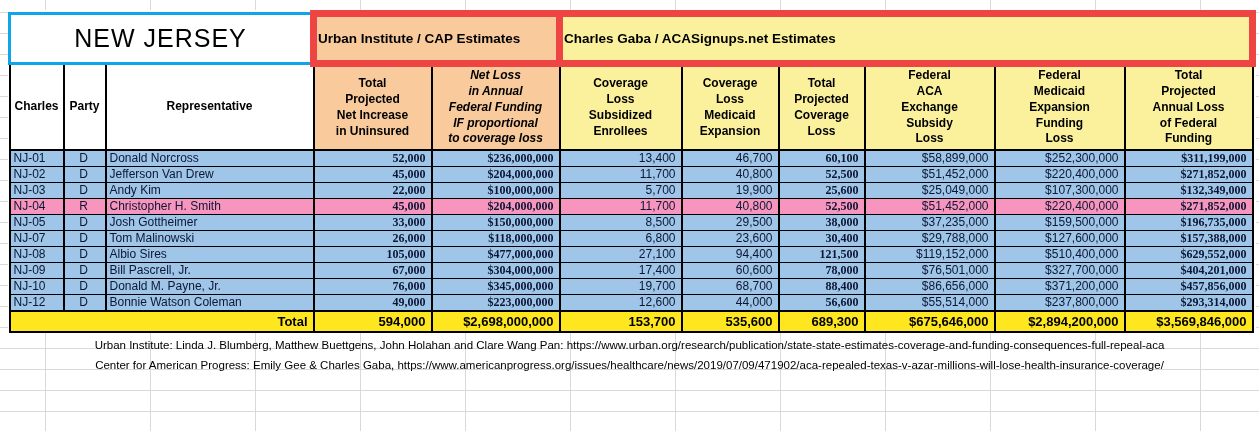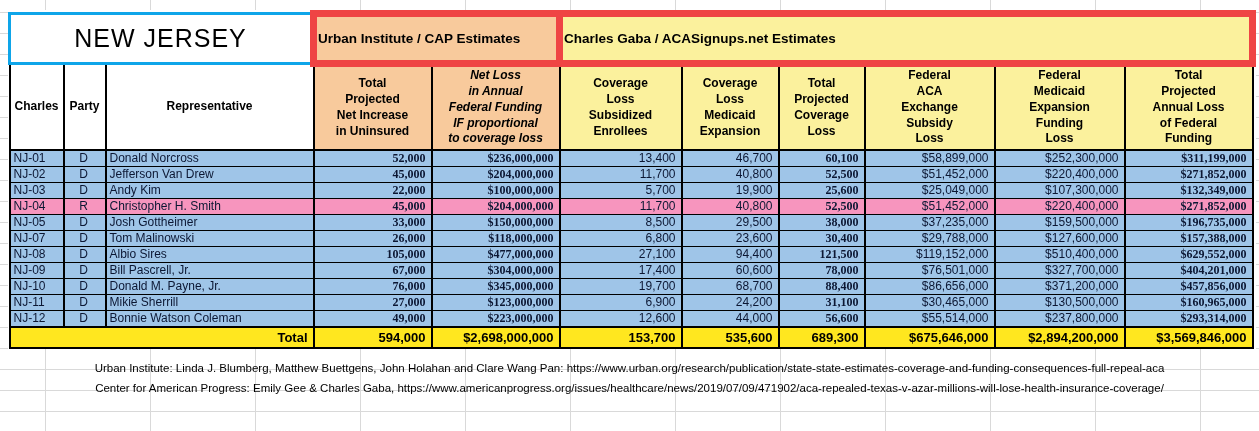--- a/index.html
+++ b/index.html
@@ -61,21 +61,21 @@
 
   
   tr.total-row td {
     background: var(--totyellow); height: 21px; border: 2px solid #000;
     font-size: 13px; font-weight: bold; white-space: nowrap; padding: 0 5px;
   }
   td.total-label { text-align: right; font-size: 14px; padding-right: 7px; }
   tr.total-row td.c-num { }
 
   
-  .footnotes { width: 1243px; margin-top: 9px; }
+  .footnotes { width: 1243px; margin-top: 2px; }
   .footnote {
     height: 20px; line-height: 20px; text-align: center;
     font-size: 11.5px; color: #000; white-space: nowrap;
   }
   :root {
     --orange: #F8CA9C;
     --paleyellow: #FBF19D;
     --dem: #9FC5E8;
     --gop: #F795BE;
     --totyellow: #FFE71F;
@@ -262,33 +262,20 @@
     <td class="c-num bold">76,000</td>
     <td class="c-num bold">$345,000,000</td>
     <td class="c-num">19,700</td>
     <td class="c-num">68,700</td>
     <td class="c-num bold">88,400</td>
     <td class="c-num">$86,656,000</td>
     <td class="c-num">$371,200,000</td>
     <td class="c-num bold">$457,856,000</td>
   </tr>
         <tr class="data-row">
-    <td class="c-district">NJ-11</td>
-    <td class="c-party">D</td>
-    <td class="c-rep">Mikie Sherrill</td>
-    <td class="c-num bold">27,000</td>
-    <td class="c-num bold">$123,000,000</td>
-    <td class="c-num">6,900</td>
-    <td class="c-num">24,200</td>
-    <td class="c-num bold">31,100</td>
-    <td class="c-num">$30,465,000</td>
-    <td class="c-num">$130,500,000</td>
-    <td class="c-num bold">$160,965,000</td>
-  </tr>
-        <tr class="data-row">
     <td class="c-district">NJ-12</td>
     <td class="c-party">D</td>
     <td class="c-rep">Bonnie Watson Coleman</td>
     <td class="c-num bold">49,000</td>
     <td class="c-num bold">$223,000,000</td>
     <td class="c-num">12,600</td>
     <td class="c-num">44,000</td>
     <td class="c-num bold">56,600</td>
     <td class="c-num">$55,514,000</td>
     <td class="c-num">$237,800,000</td>

